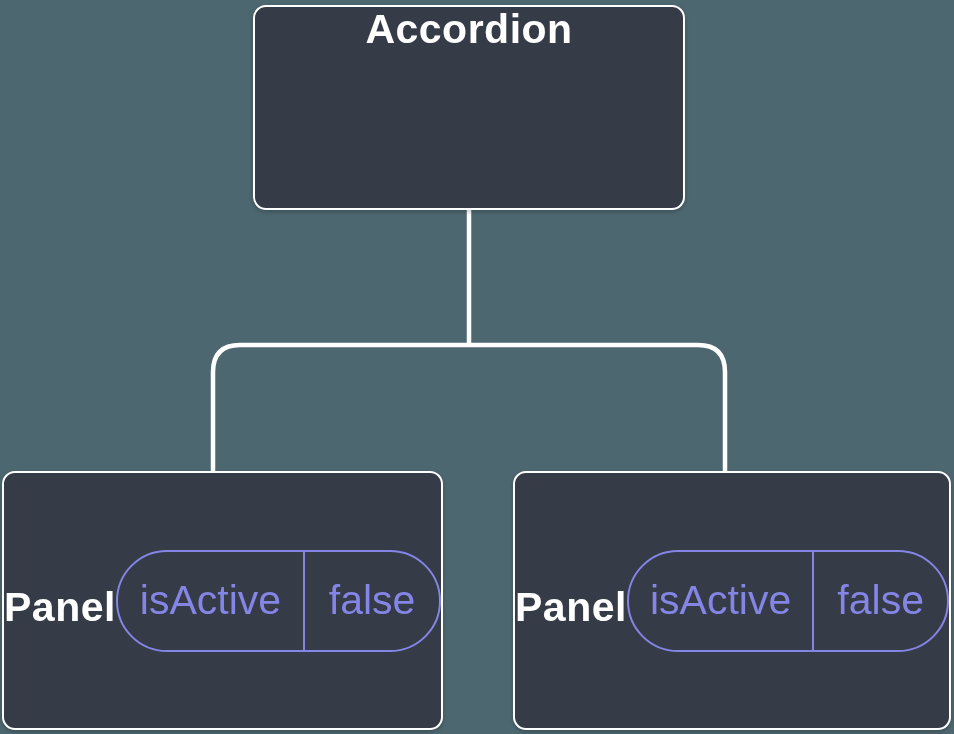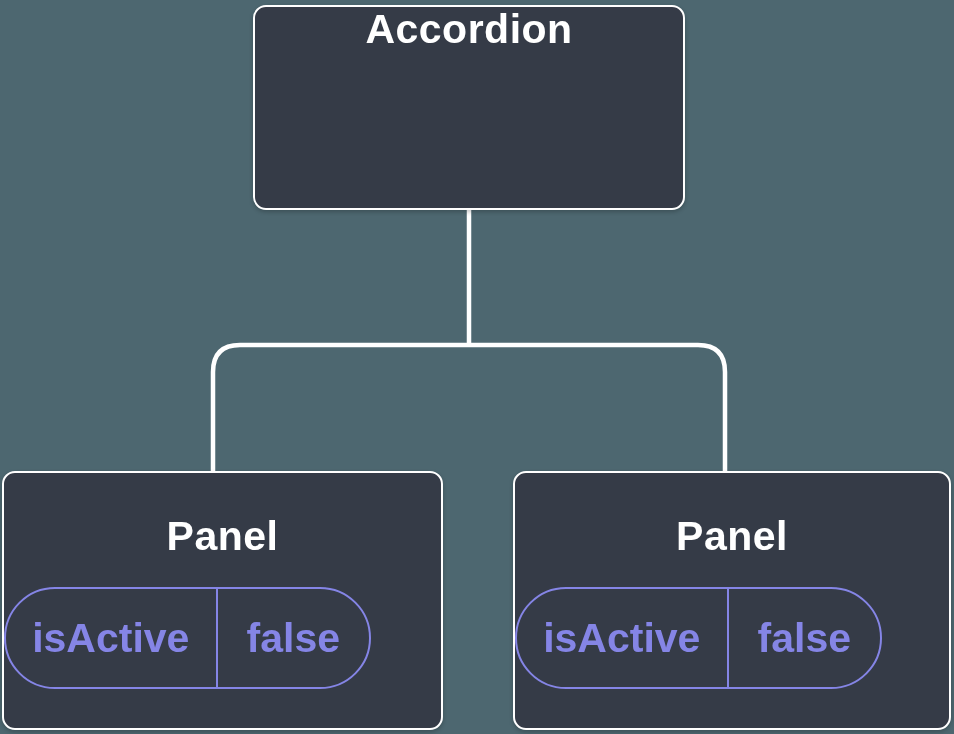--- a/index.html
+++ b/index.html
@@ -51,21 +51,21 @@
     font-size: 41px;
     font-weight: 600;
     letter-spacing: 0.5px;
     line-height: 1.1;
     white-space: nowrap;
   }
   .node-panel {
     top: 471px;
     height: 259px;
     display: flex;
-    flex-direction: column;
+    align-items: center;
   }
   .node-panel-left  { left: 2px;   width: 441px; }
   .node-panel-right { left: 513px; width: 438px; }
   .panel-title-row {
     height: 114px;
     padding-top: 14px;
     display: flex;
     align-items: center;
     justify-content: center;
   }
@@ -76,21 +76,21 @@
     border-radius: 51px;
     display: flex;
     overflow: hidden;
   }
   .state-cell {
     display: flex;
     align-items: center;
     justify-content: center;
     color: var(--state-accent, #8585e6);
     font-size: 41px;
-    font-weight: 700;
+    font-weight: 400;
     white-space: nowrap;
   }
   .state-key {
     width: 58.3%;
     border-right: 2px solid var(--state-accent, #8585e6);
   }
   .state-value { flex: 1; }
 </style>
 </head>
 <body>

